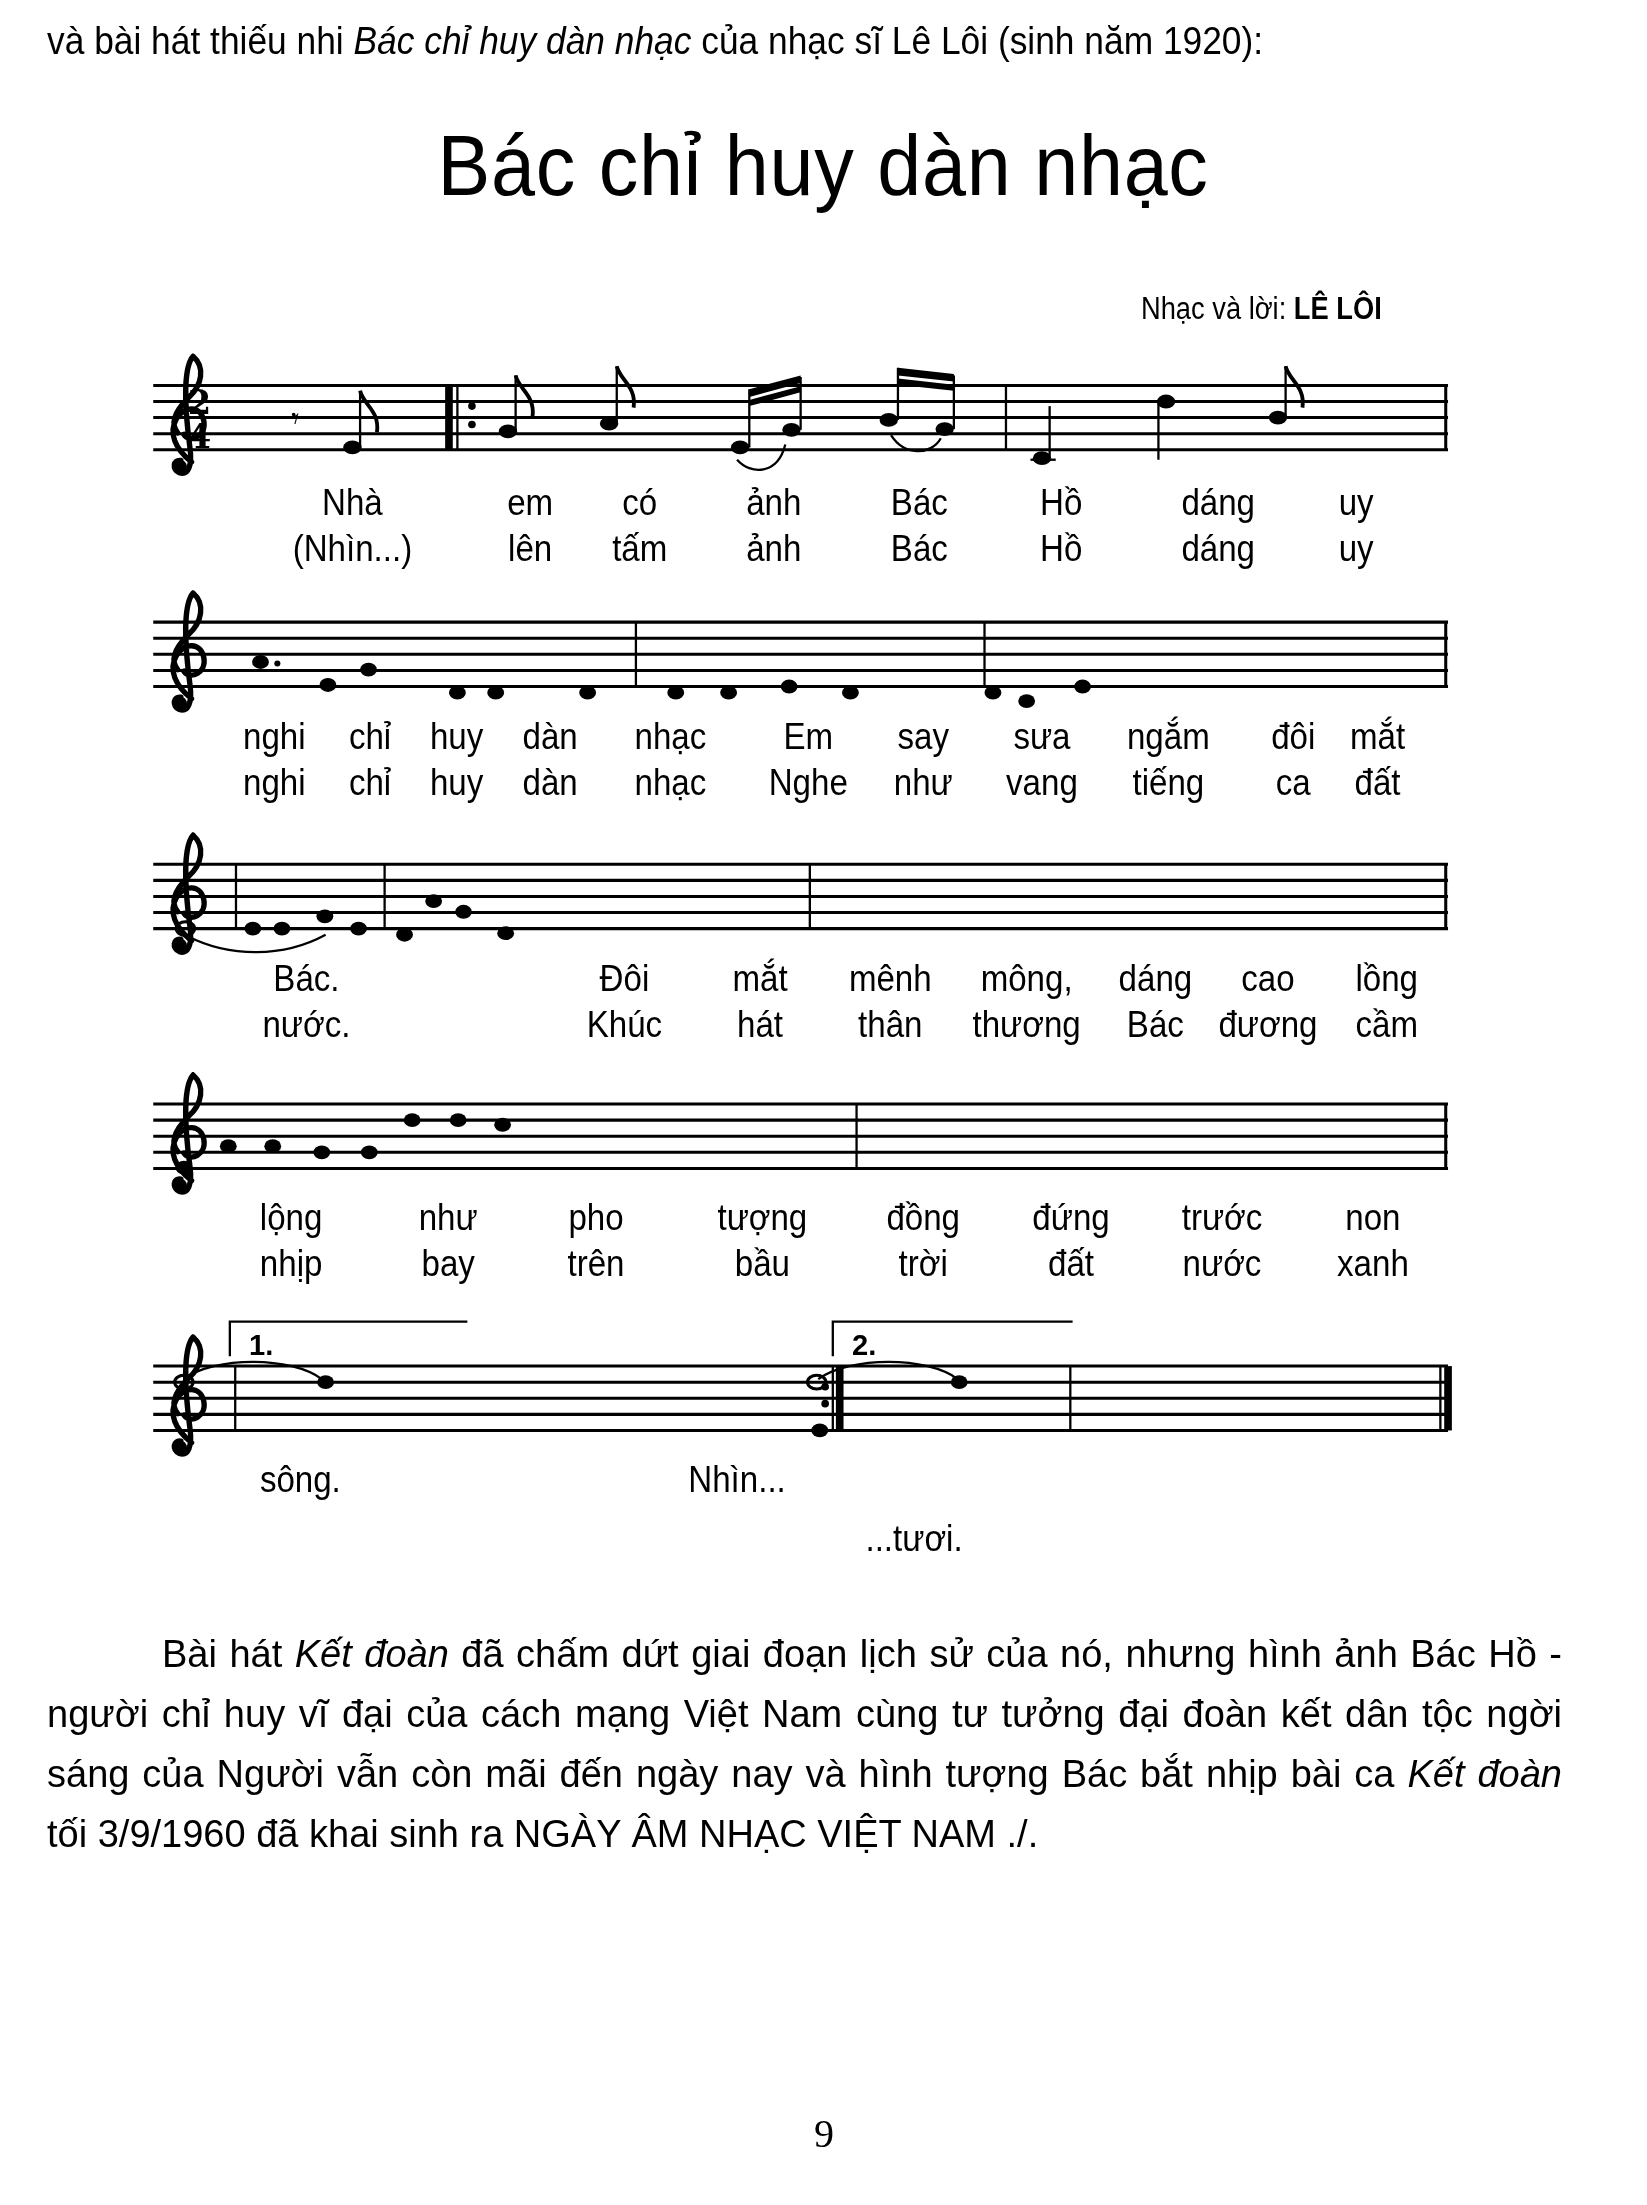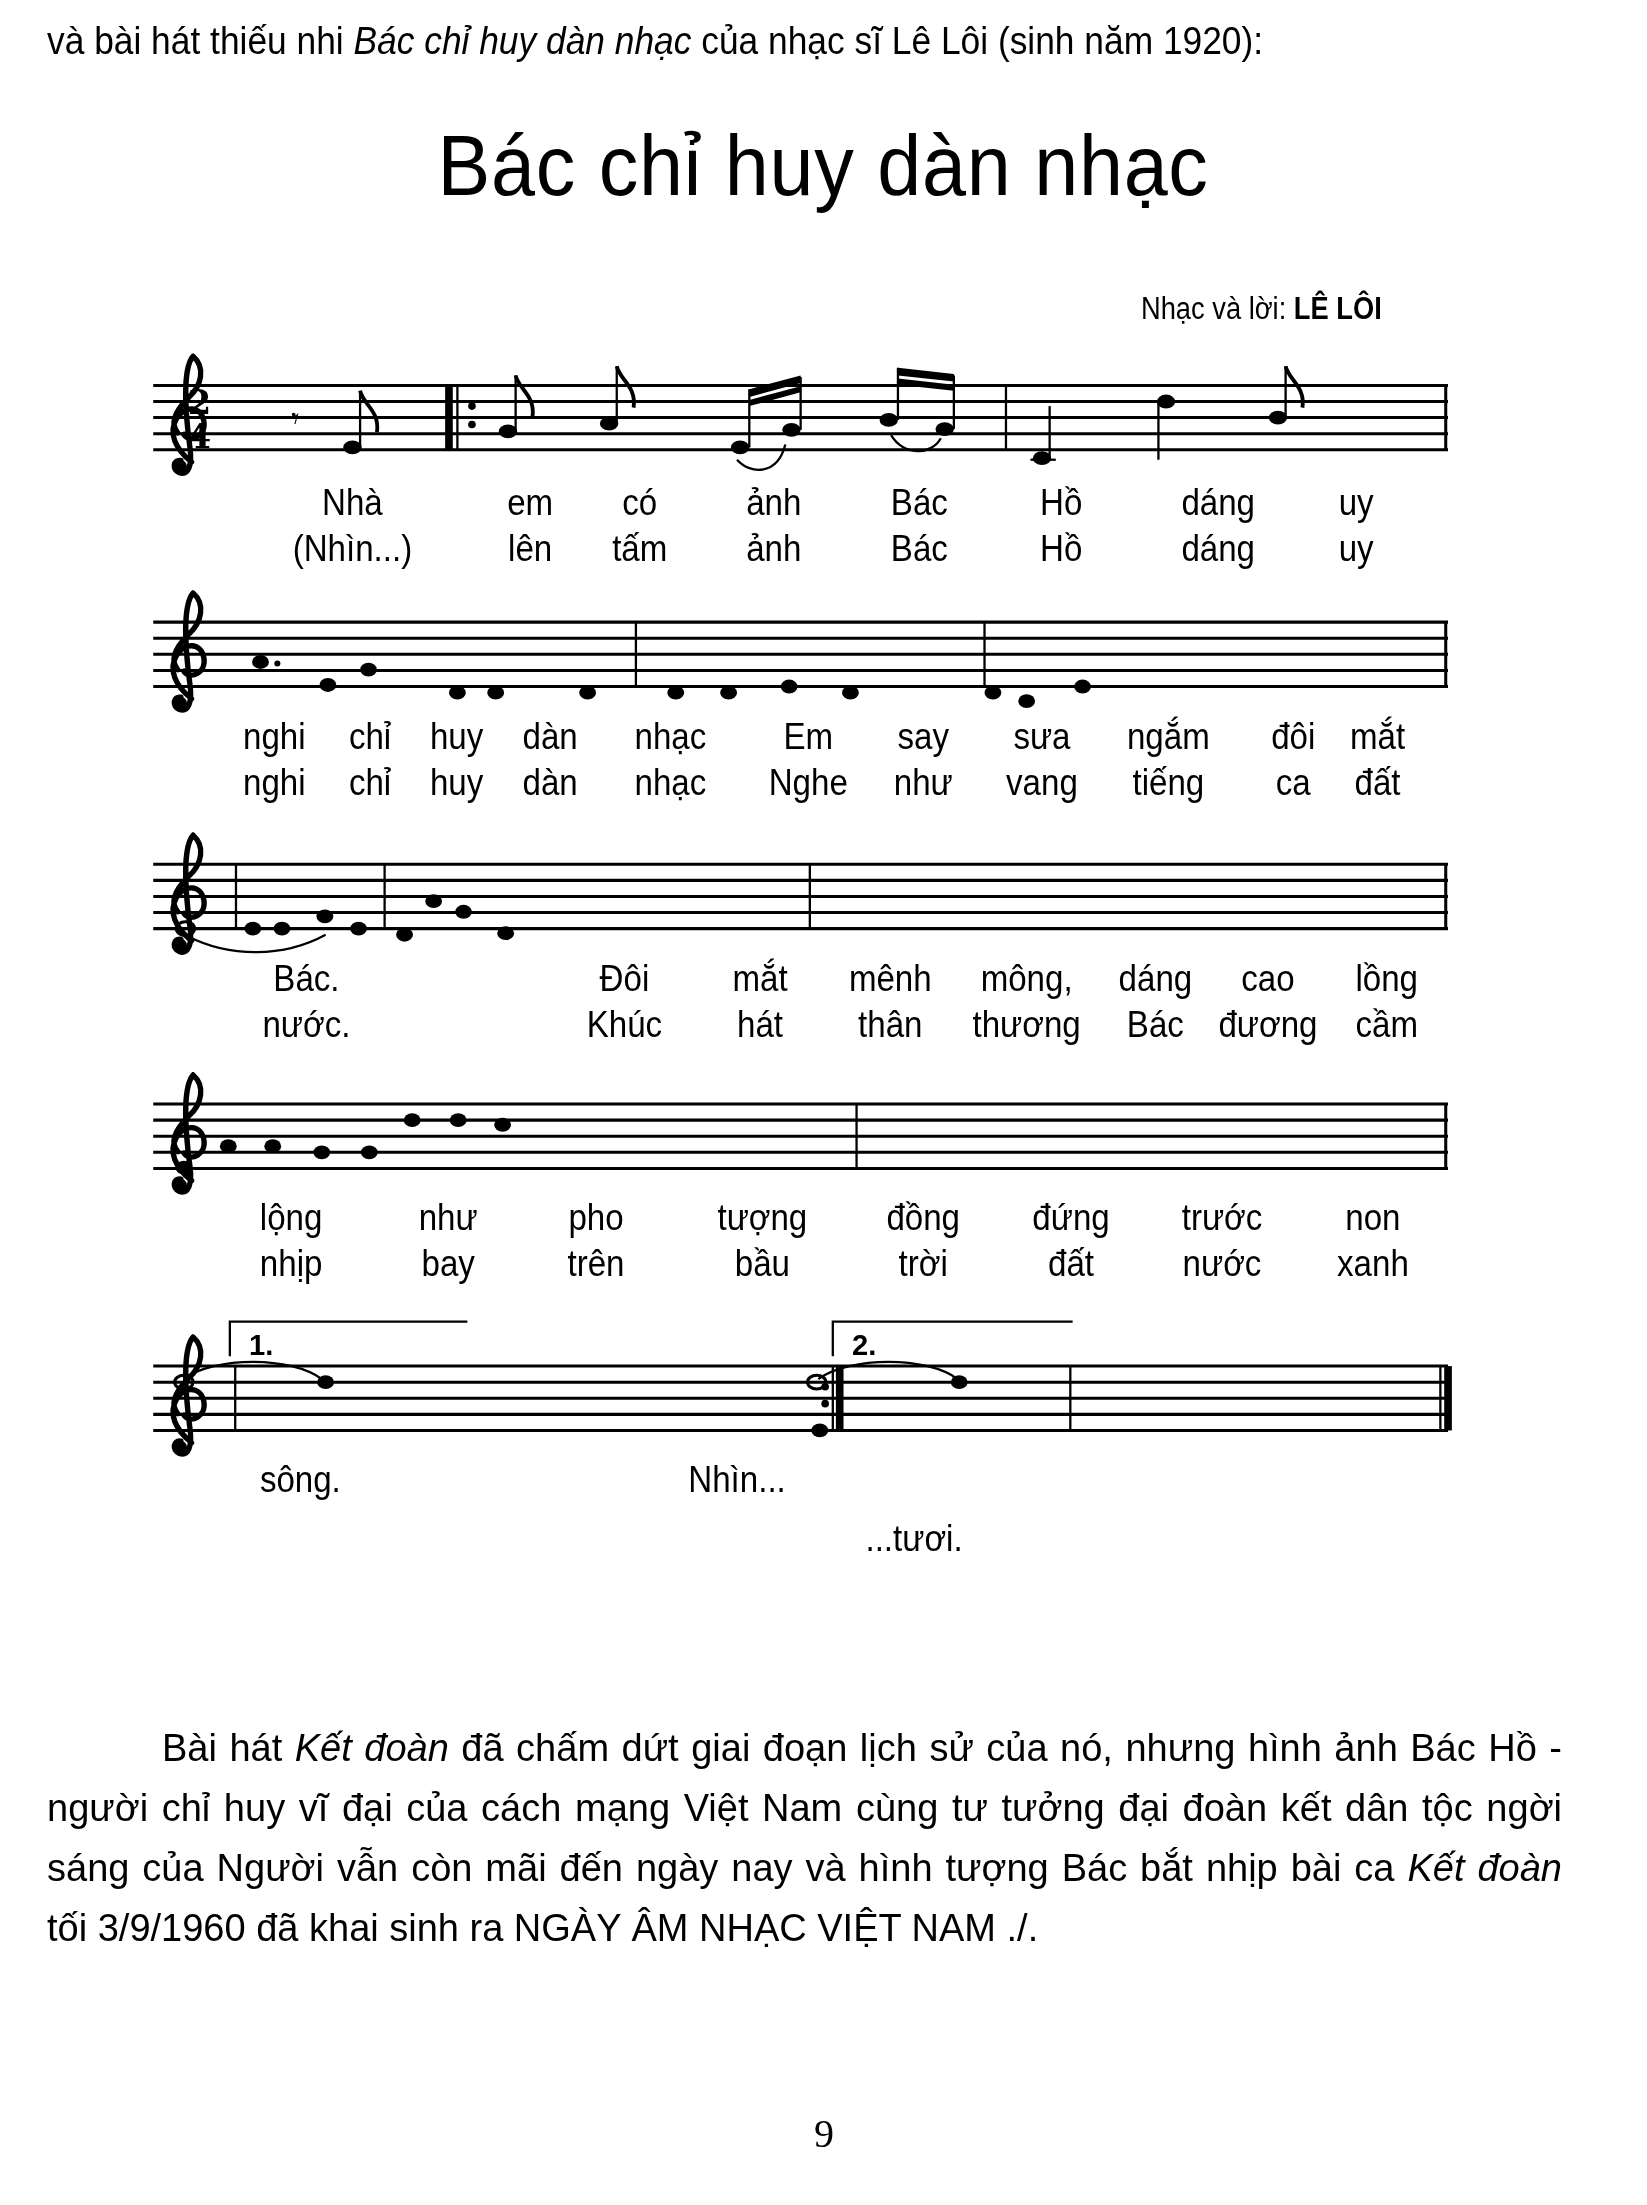--- a/index.html
+++ b/index.html
@@ -20,21 +20,21 @@
       font-family: "Liberation Sans", sans-serif; font-size: 31px; line-height: 38px;
       transform: scaleX(0.88); transform-origin: left top; white-space: nowrap;
     }
     .credit b { font-weight: bold; }
     #score { position: absolute; left: 0; top: 0; }
     .lyric {
       font-family: "Liberation Sans", sans-serif; font-size: 48px; fill: #000;
     }
     .volta-num { font-family: "Liberation Sans", sans-serif; font-weight: bold; font-size: 38px; }
     .para {
-      position: absolute; left: 47px; top: 1718px; width: 1515px;
+      position: absolute; left: 47px; top: 1624px; width: 1515px;
       font-family: "Liberation Sans", sans-serif; font-size: 38px; line-height: 60px;
       text-align: justify; text-align-last: left;
     }
     .para .indent { display: inline-block; width: 115px; }
     .para i { font-style: italic; }
     .page-number {
       position: absolute; left: 0; width: 1648px; top: 2110px; text-align: center;
       font-family: "Liberation Serif", serif; font-size: 40px;
     }
   </style>

